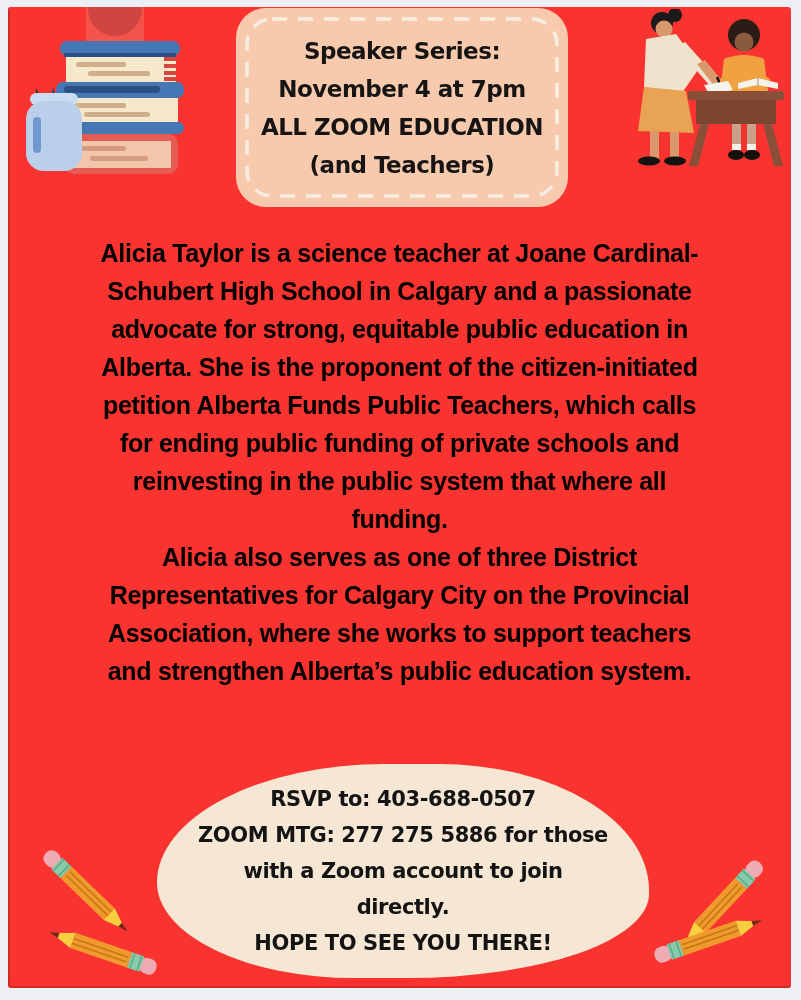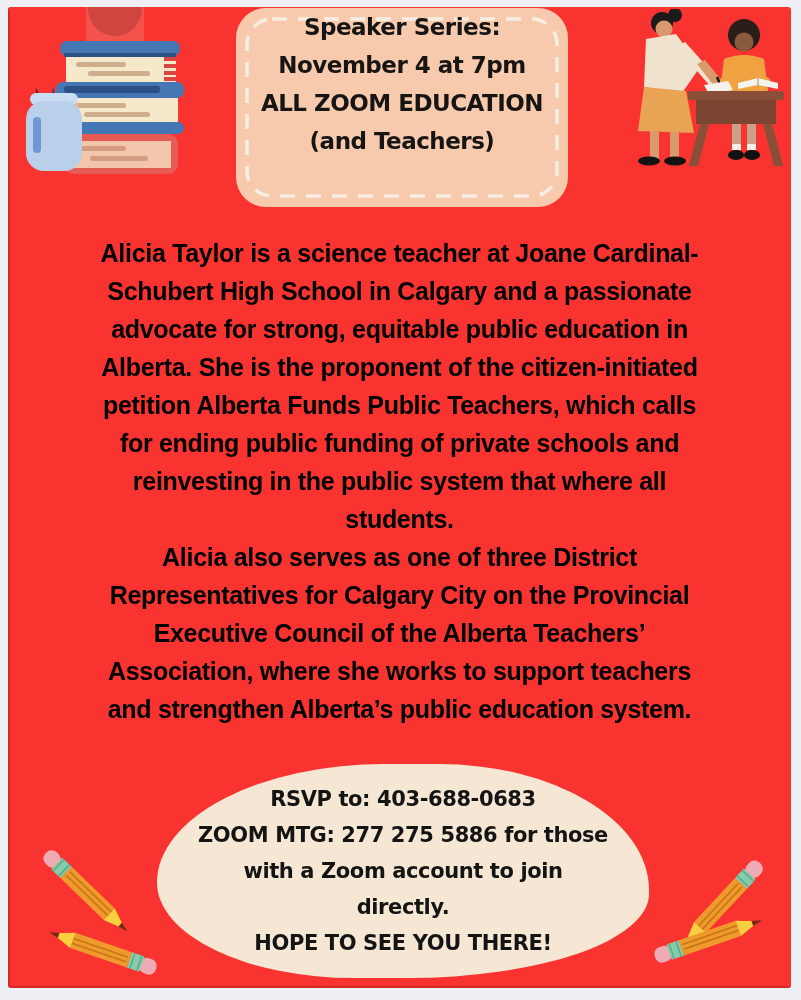--- a/index.html
+++ b/index.html
@@ -5,21 +5,21 @@
   html,body{margin:0;padding:0;background:#edeff5;}
   .page{position:relative;width:801px;height:1000px;background:#edeff5;overflow:hidden;
         font-family:"Liberation Sans",sans-serif;}
   .flyer{position:absolute;left:8px;top:7px;width:783px;height:981px;background:#f93430;
          border-radius:3px;overflow:hidden;box-shadow:inset 2px -2px 0 rgba(160,25,22,.4);}
   
   .header-box{position:absolute;left:228px;top:1px;width:332px;height:199px;background:#f8caad;
               border-radius:0 0 34px 34px;border-radius:30px;}
   .header-box svg.dash{position:absolute;left:0;top:0;}
   .header-text{position:absolute;left:0;top:0;width:100%;height:100%;display:flex;
-               flex-direction:column;align-items:center;}
+               flex-direction:column;justify-content:center;align-items:center;}
   .header-line{font-family:"DejaVu Sans",sans-serif;font-weight:bold;font-size:23px;
                line-height:38px;color:#161514;white-space:nowrap;letter-spacing:-0.5px;}
   
   .body-block{position:absolute;left:0;top:227px;width:783px;text-align:center;}
   .body-line{font-family:"Liberation Sans",sans-serif;font-weight:bold;font-size:25px;
              line-height:38px;color:#000000;white-space:nowrap;letter-spacing:-0.3px;}
   
   .footer-blob{position:absolute;left:149px;top:757px;width:492px;height:214px;background:#f6e7d4;
                border-radius:52% 48% 55% 45% / 62% 66% 44% 50%;
                display:flex;flex-direction:column;justify-content:center;align-items:center;}
@@ -147,30 +147,29 @@
     </div>
 
     <div class="body-block">
       <div class="body-line">Alicia Taylor is a science teacher at Joane Cardinal-</div>
       <div class="body-line">Schubert High School in Calgary and a passionate</div>
       <div class="body-line">advocate for strong, equitable public education in</div>
       <div class="body-line">Alberta. She is the proponent of the citizen-initiated</div>
       <div class="body-line">petition Alberta Funds Public Teachers, which calls</div>
       <div class="body-line">for ending public funding of private schools and</div>
       <div class="body-line">reinvesting in the public system that where all</div>
-      <div class="body-line">students.</div>
+      <div class="body-line">funding.</div>
       <div class="body-line">Alicia also serves as one of three District</div>
       <div class="body-line">Representatives for Calgary City on the Provincial</div>
-      <div class="body-line">Executive Council of the Alberta Teachers’</div>
       <div class="body-line">Association, where she works to support teachers</div>
       <div class="body-line">and strengthen Alberta’s public education system.</div>
     </div>
 
     <div class="footer-blob">
-      <div class="footer-line">RSVP to: 403-688-0683</div>
+      <div class="footer-line">RSVP to: 403-688-0507</div>
       <div class="footer-line">ZOOM MTG: 277 275 5886 for those</div>
       <div class="footer-line">with a Zoom account to join</div>
       <div class="footer-line">directly.</div>
       <div class="footer-line">HOPE TO SEE YOU THERE!</div>
     </div>
 
     <svg class="illo" style="left:16px;top:828px;" width="150" height="150" viewBox="0 0 150 150">
       <defs>
         <g id="pencilL">
           <rect x="0" y="-8" width="17" height="16" rx="7" fill="#efabb4"></rect>

